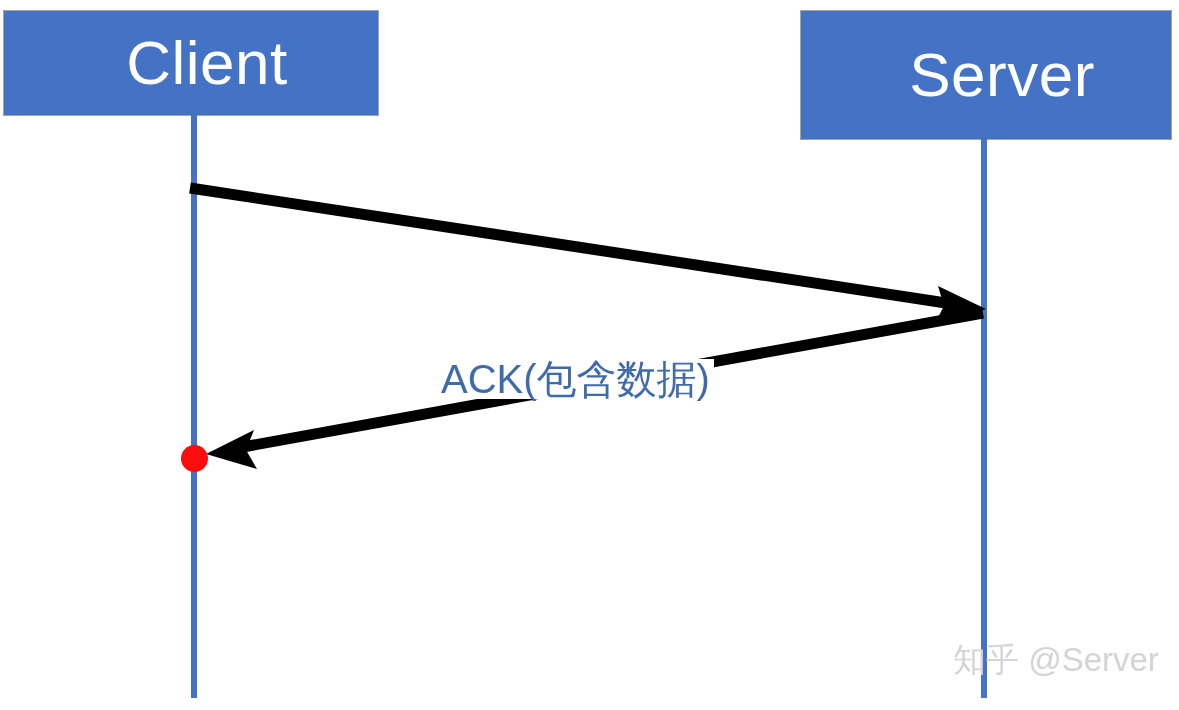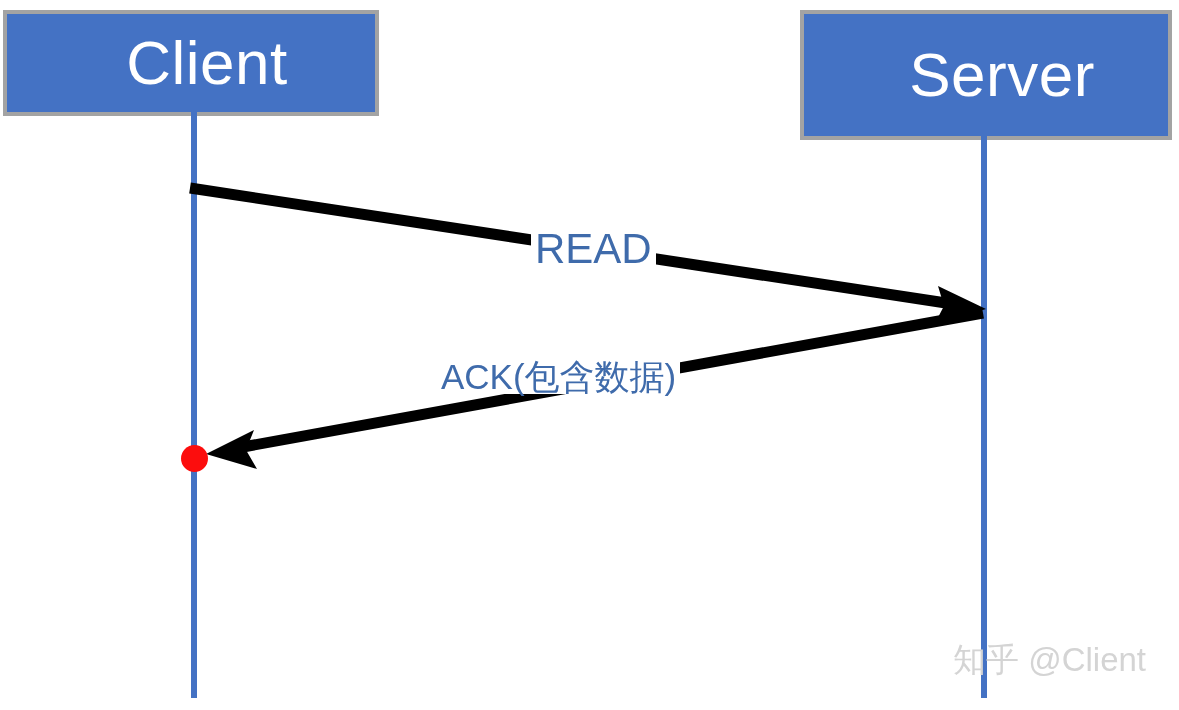--- a/index.html
+++ b/index.html
@@ -15,21 +15,21 @@
     width: 1179px;
     height: 710px;
     background: #ffffff;
     overflow: hidden;
   }
 
   
   .participant-box {
     position: absolute;
     background: #4472c4;
-    border: 4px solid #a3a3a3;
+    border: 1px solid #a3a3a3;
     box-sizing: border-box;
     display: flex;
     align-items: center;
     justify-content: center;
     padding-left: 32px;
   }
   .participant-label {
     color: #ffffff;
     font-size: 62px;
     font-weight: 400;
@@ -88,21 +88,21 @@
     padding: 0 4px;
     user-select: none;
   }
   #read-label {
     left: 531px;
     top: 228px;
   }
   #ack-label {
     left: 437px;
     top: 359px;
-    font-size: 35px;
+    font-size: 40px;
   }
 
   
   #cqe-label {
     position: absolute;
     left: 22px;
     top: 432px;
     color: #e31b0c;
     font-size: 46px;
     line-height: 1;
@@ -153,21 +153,20 @@
       <line x1="190" y1="188" x2="946" y2="303" stroke="#000000" stroke-width="11" stroke-linecap="butt"></line>
       <polygon points="986,309 938,286 944,306 934,325" fill="#000000"></polygon>
     </g>
 
     <g>
       <line x1="983" y1="313" x2="243" y2="447" stroke="#000000" stroke-width="11" stroke-linecap="butt"></line>
       <polygon points="206,454 254,430 246,450 257,469" fill="#000000"></polygon>
     </g>
   </svg>
 
-  <div id="read-label" class="msg-label">READ</div>
 
   <div id="ack-label" class="msg-label">ACK(包含数据)</div>
 
   <div id="cqe-dot"></div>
 
-  <div id="watermark">知乎 @Client</div>
+  <div id="watermark">知乎 @Server</div>
 
 </div>
 
 </body></html>

